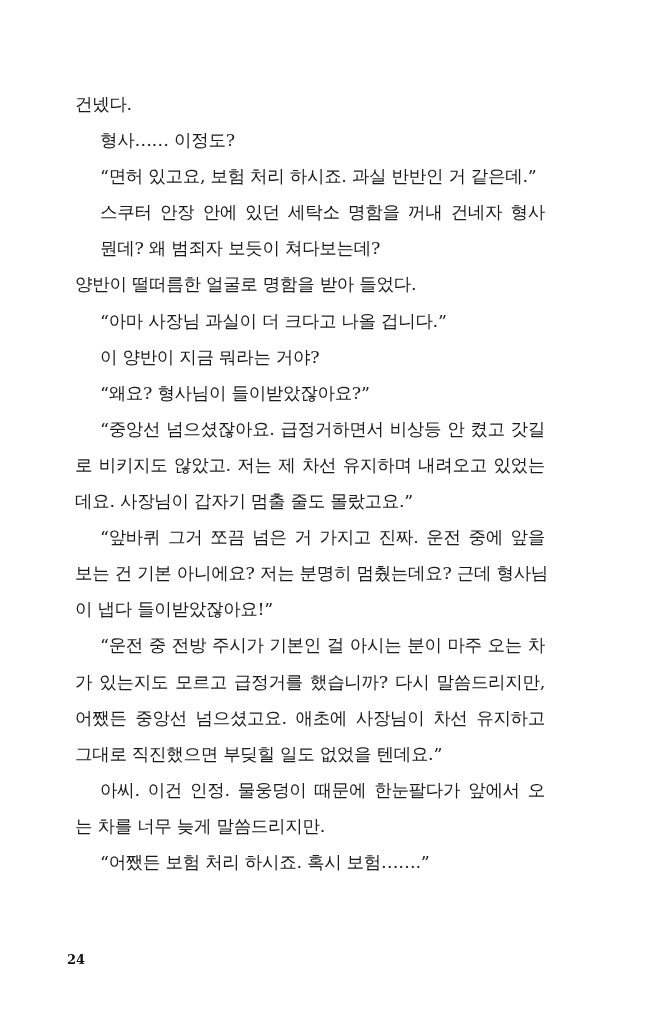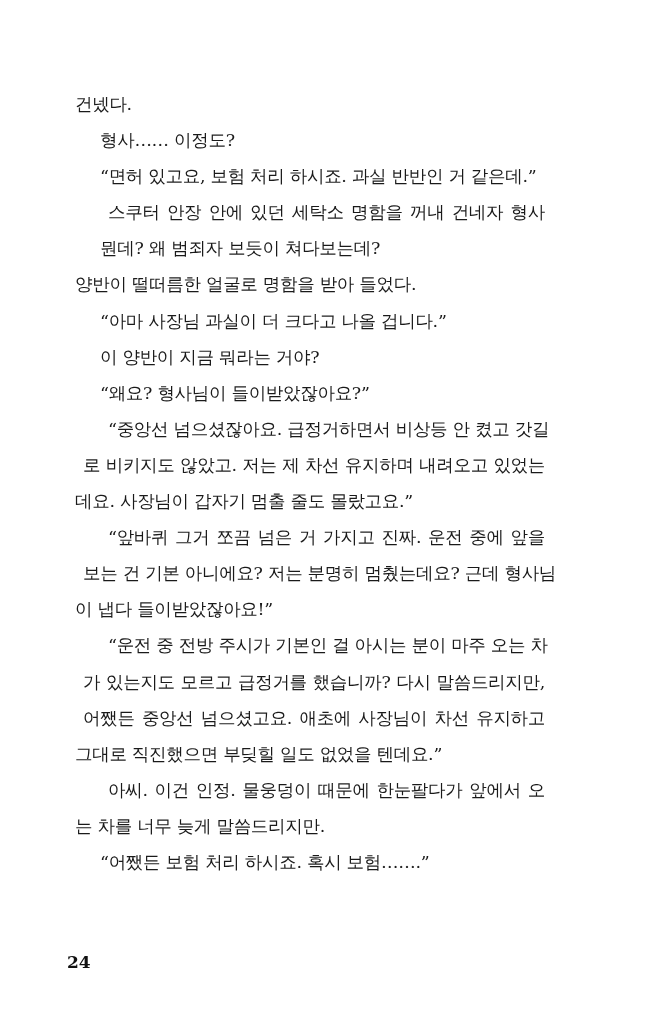--- a/index.html
+++ b/index.html
@@ -33,27 +33,26 @@
       font-size: 17.5px;
       white-space: nowrap;
       letter-spacing: -0.3px;
     }
     .line.indent {
       padding-left: 25px;
     }
     .line.justify {
       text-align: justify;
       text-align-last: justify;
-      margin-left: 8px;
     }
     .page-number {
       position: absolute;
       left: 67px;
       top: 952px;
-      font-size: 17px;
+      font-size: 13px;
       font-weight: bold;
       font-family: "DejaVu Serif", serif;
       color: #111;
     }
   </style>
 </head>
 <body>
 
 <div class="page">
   <div class="text-block">

